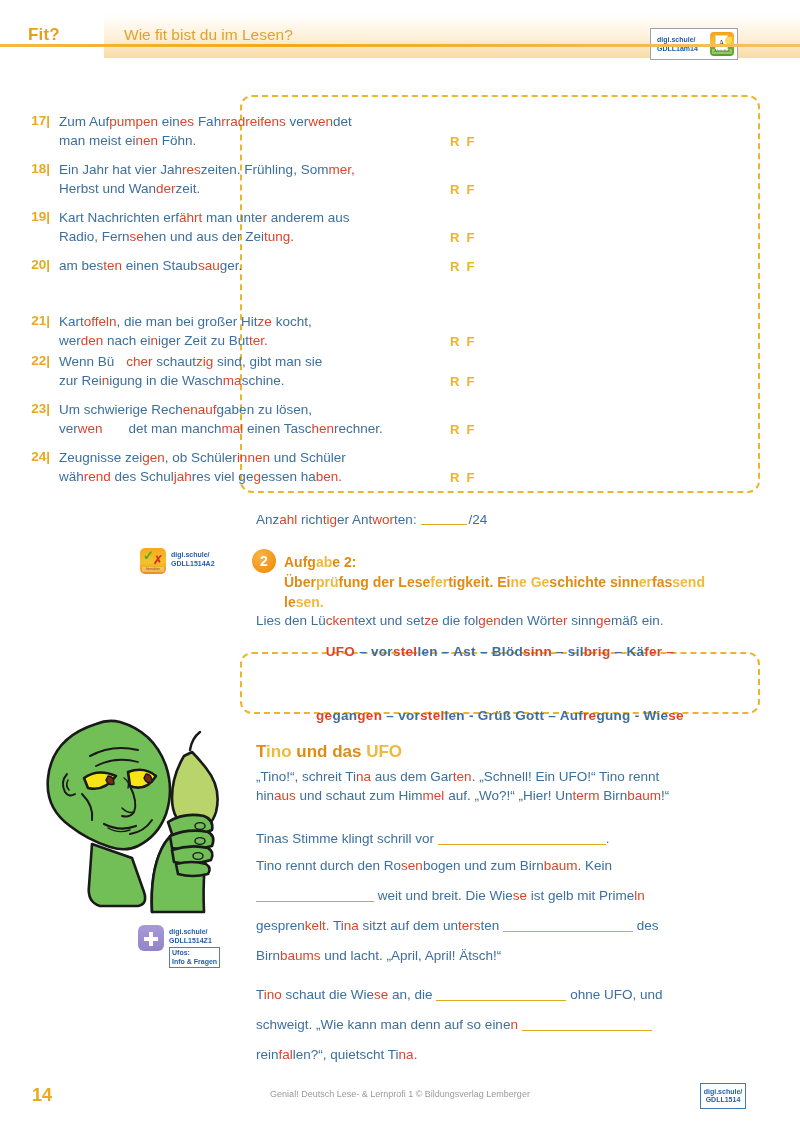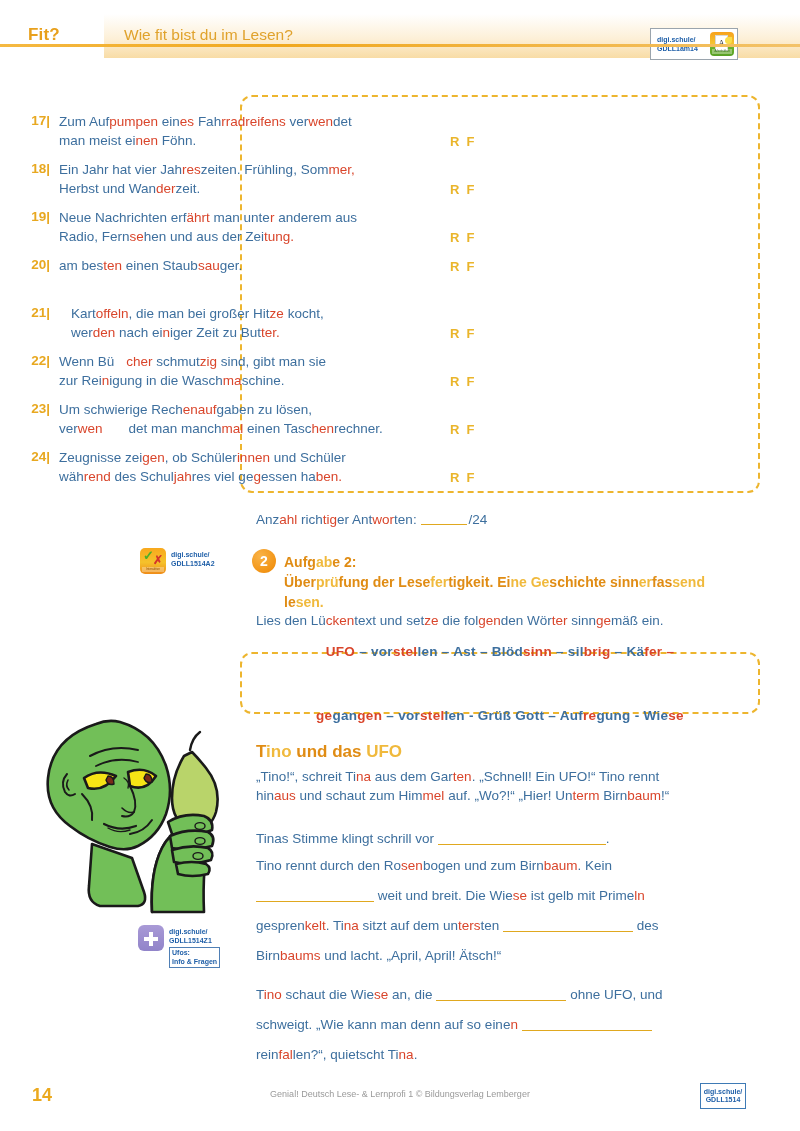--- a/index.html
+++ b/index.html
@@ -419,44 +419,44 @@
       <div class="tf-num">18|</div>
       <div class="tf-text">
         <div><span style="color: rgb(61, 111, 158);">Ein Jahr hat vier Jah</span><span style="color: rgb(217, 69, 43);">res</span><span style="color: rgb(61, 111, 158);">zeiten. Frühling, Som</span><span style="color: rgb(217, 69, 43);">mer,</span></div>
         <div><span style="color: rgb(61, 111, 158);">Herbst und Wan</span><span style="color: rgb(217, 69, 43);">der</span><span style="color: rgb(61, 111, 158);">zeit.</span></div>
       </div>
       <div class="tf-rf">RF</div>
     </div>
     <div class="tf-row" style="top: 208px;">
       <div class="tf-num">19|</div>
       <div class="tf-text">
-        <div><span style="color: rgb(61, 111, 158);">Neue Nachrichten erf</span><span style="color: rgb(217, 69, 43);">ährt</span><span style="color: rgb(61, 111, 158);"> man unte</span><span style="color: rgb(217, 69, 43);">r</span><span style="color: rgb(61, 111, 158);"> anderem aus</span></div>
+        <div><span style="color: rgb(61, 111, 158);">Kart Nachrichten erf</span><span style="color: rgb(217, 69, 43);">ährt</span><span style="color: rgb(61, 111, 158);"> man unte</span><span style="color: rgb(217, 69, 43);">r</span><span style="color: rgb(61, 111, 158);"> anderem aus</span></div>
         <div><span style="color: rgb(61, 111, 158);">Radio, Fern</span><span style="color: rgb(217, 69, 43);">se</span><span style="color: rgb(61, 111, 158);">hen und aus der Zei</span><span style="color: rgb(217, 69, 43);">tung.</span></div>
       </div>
       <div class="tf-rf">RF</div>
     </div>
     <div class="tf-row" style="top: 256px;">
       <div class="tf-num">20|</div>
       <div class="tf-text">
         <div><span style="color: rgb(61, 111, 158);">am bes</span><span style="color: rgb(217, 69, 43);">ten</span><span style="color: rgb(61, 111, 158);"> einen Staub</span><span style="color: rgb(217, 69, 43);">sau</span><span style="color: rgb(61, 111, 158);">ger.</span></div>
       </div>
       <div class="tf-rf">RF</div>
     </div>
-    <div class="tf-row" style="top: 304px; gap: 12px;">
+    <div class="tf-row" style="top: 312px;">
       <div class="tf-num">21|</div>
       <div class="tf-text">
         <div><span style="color: rgb(61, 111, 158);">Kart</span><span style="color: rgb(217, 69, 43);">offeln</span><span style="color: rgb(61, 111, 158);">, die man bei großer Hit</span><span style="color: rgb(217, 69, 43);">ze</span><span style="color: rgb(61, 111, 158);"> kocht,</span></div>
         <div><span style="color: rgb(61, 111, 158);">wer</span><span style="color: rgb(217, 69, 43);">den</span><span style="color: rgb(61, 111, 158);"> nach ei</span><span style="color: rgb(217, 69, 43);">n</span><span style="color: rgb(61, 111, 158);">iger Zeit zu But</span><span style="color: rgb(217, 69, 43);">ter.</span></div>
       </div>
       <div class="tf-rf">RF</div>
     </div>
     <div class="tf-row" style="top: 352px;">
       <div class="tf-num">22|</div>
       <div class="tf-text">
-        <div><span style="color: rgb(61, 111, 158);">Wenn Bü</span><span style="color: rgb(217, 69, 43); padding-left: 12px;">cher</span><span style="color: rgb(61, 111, 158);"> schmut</span><span style="color: rgb(217, 69, 43);">zig</span><span style="color: rgb(61, 111, 158);"> sind, gibt man sie</span></div>
+        <div><span style="color: rgb(61, 111, 158);">Wenn Bü</span><span style="color: rgb(217, 69, 43); padding-left: 12px;">cher</span><span style="color: rgb(61, 111, 158);"> schaut</span><span style="color: rgb(217, 69, 43);">zig</span><span style="color: rgb(61, 111, 158);"> sind, gibt man sie</span></div>
         <div><span style="color: rgb(61, 111, 158);">zur Rei</span><span style="color: rgb(217, 69, 43);">n</span><span style="color: rgb(61, 111, 158); margin-top: 26px;">igung in die Wasch</span><span style="color: rgb(217, 69, 43);">ma</span><span style="color: rgb(61, 111, 158);">schine.</span></div>
       </div>
       <div class="tf-rf">RF</div>
     </div>
     <div class="tf-row" style="top: 400px;">
       <div class="tf-num">23|</div>
       <div class="tf-text">
         <div><span style="color: rgb(61, 111, 158);">Um schwierige Rech</span><span style="color: rgb(217, 69, 43);">enauf</span><span style="color: rgb(61, 111, 158);">gaben zu lösen,</span></div>
         <div><span style="color: rgb(61, 111, 158);">ver</span><span style="color: rgb(217, 69, 43);">wen</span><span style="color: rgb(61, 111, 158); margin-left: 26px;">det man manch</span><span style="color: rgb(217, 69, 43);">mal</span><span style="color: rgb(61, 111, 158);"> einen Tasc</span><span style="color: rgb(217, 69, 43);">hen</span><span style="color: rgb(61, 111, 158);">rechner.</span></div>
       </div>

